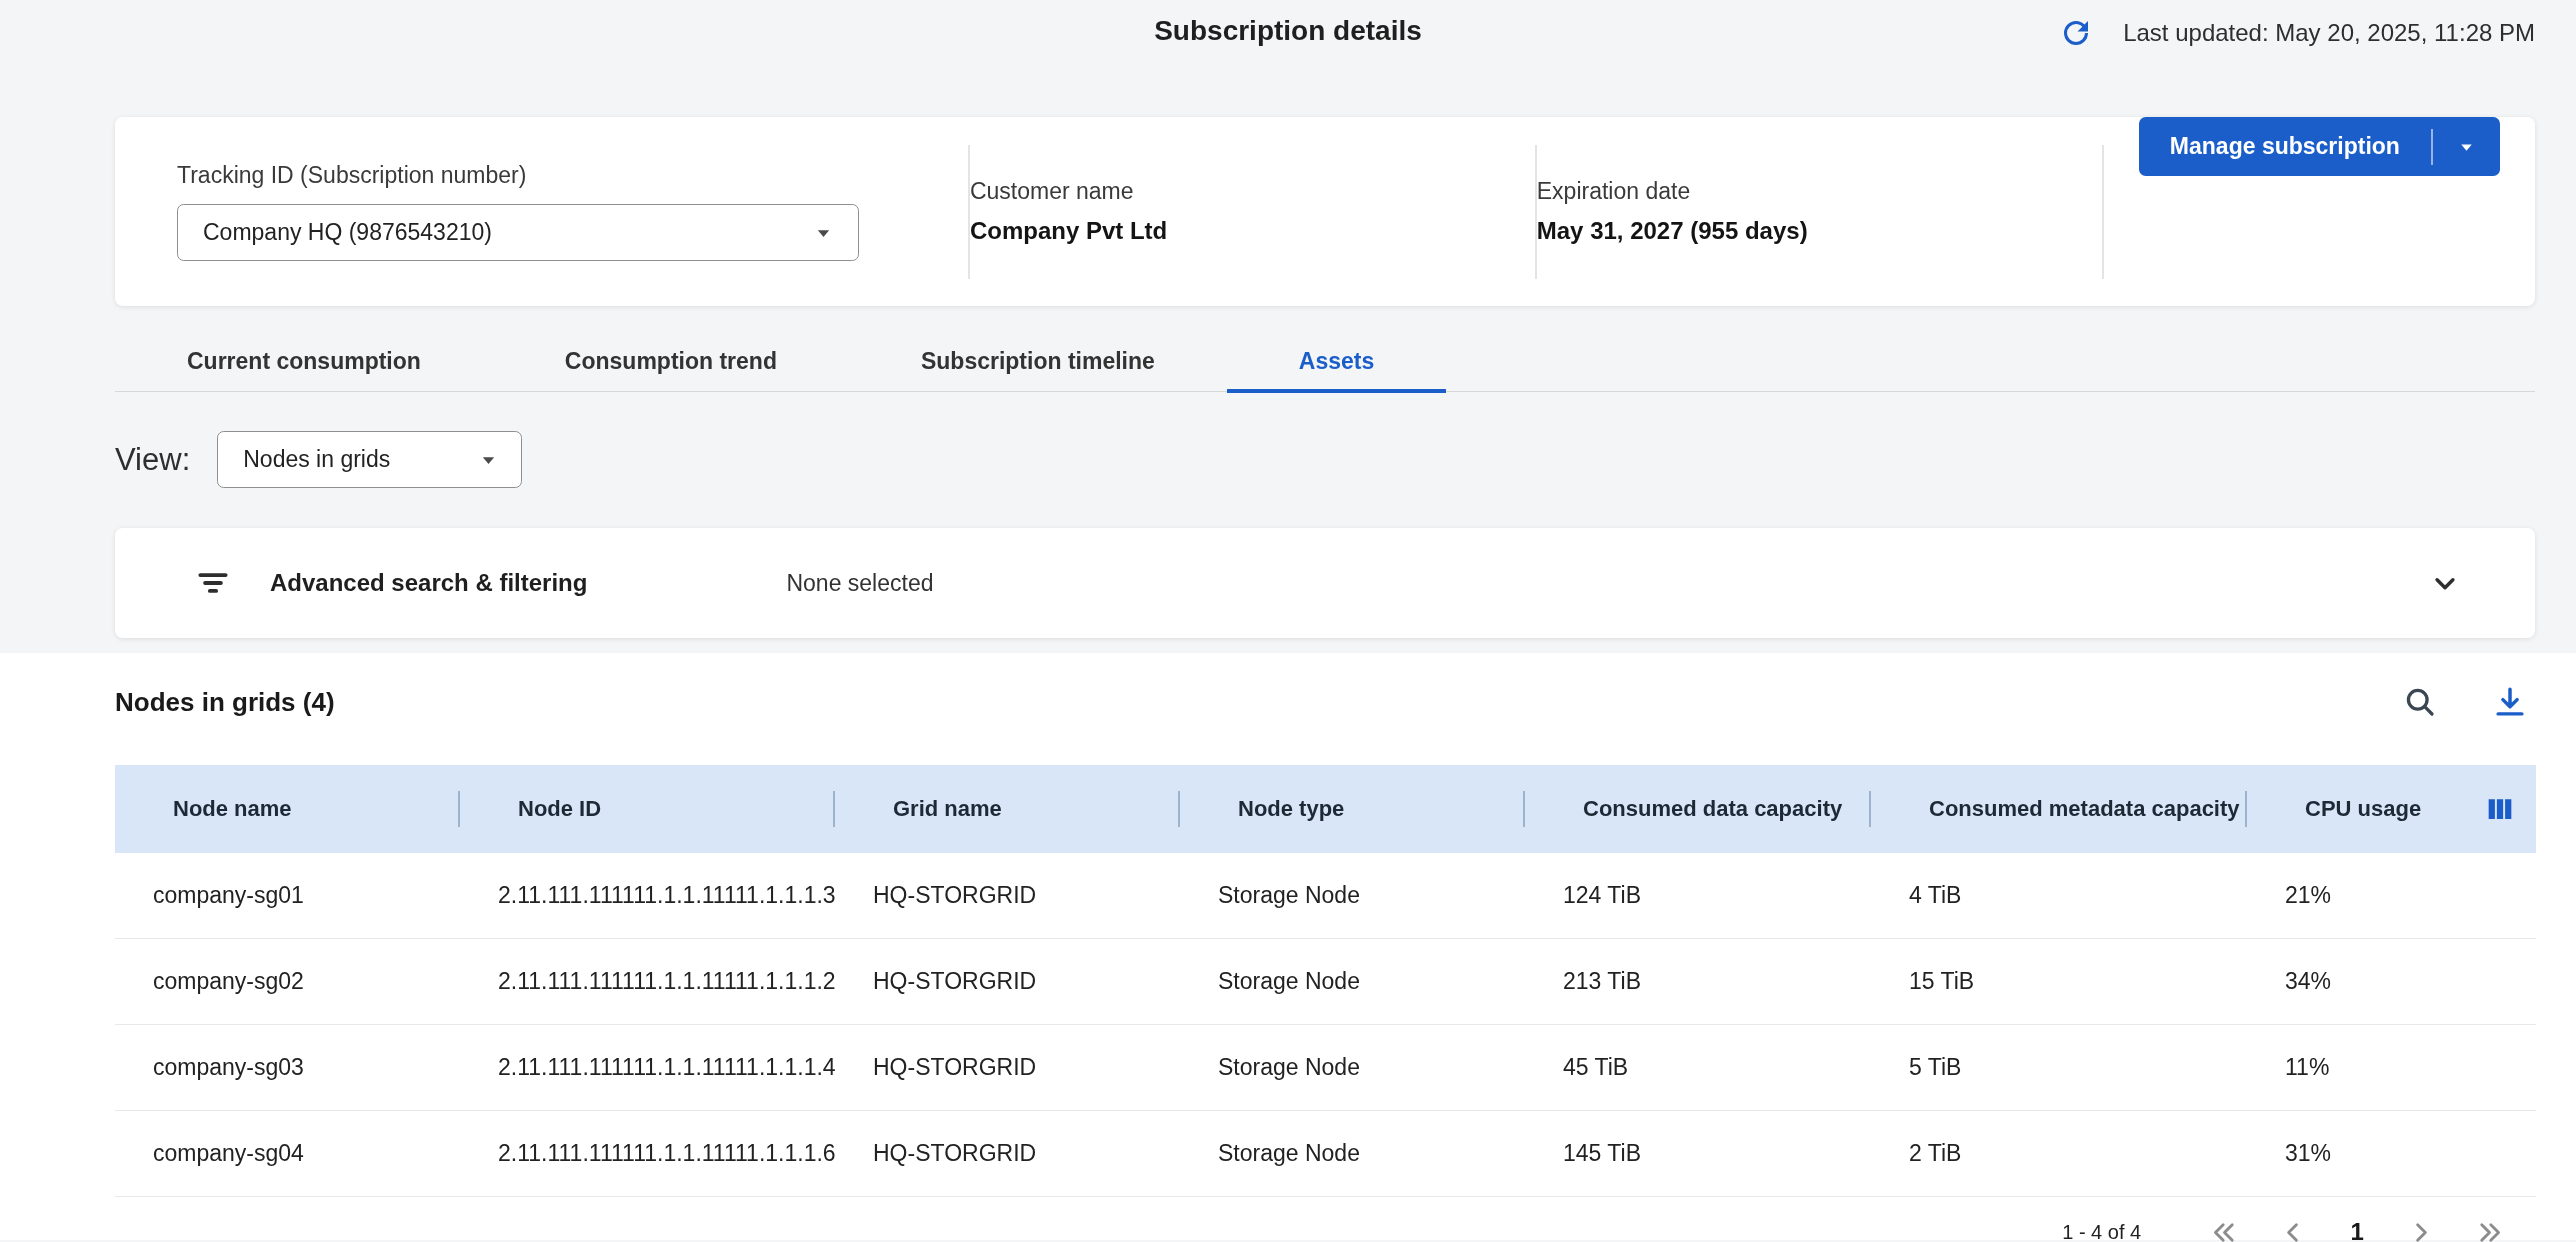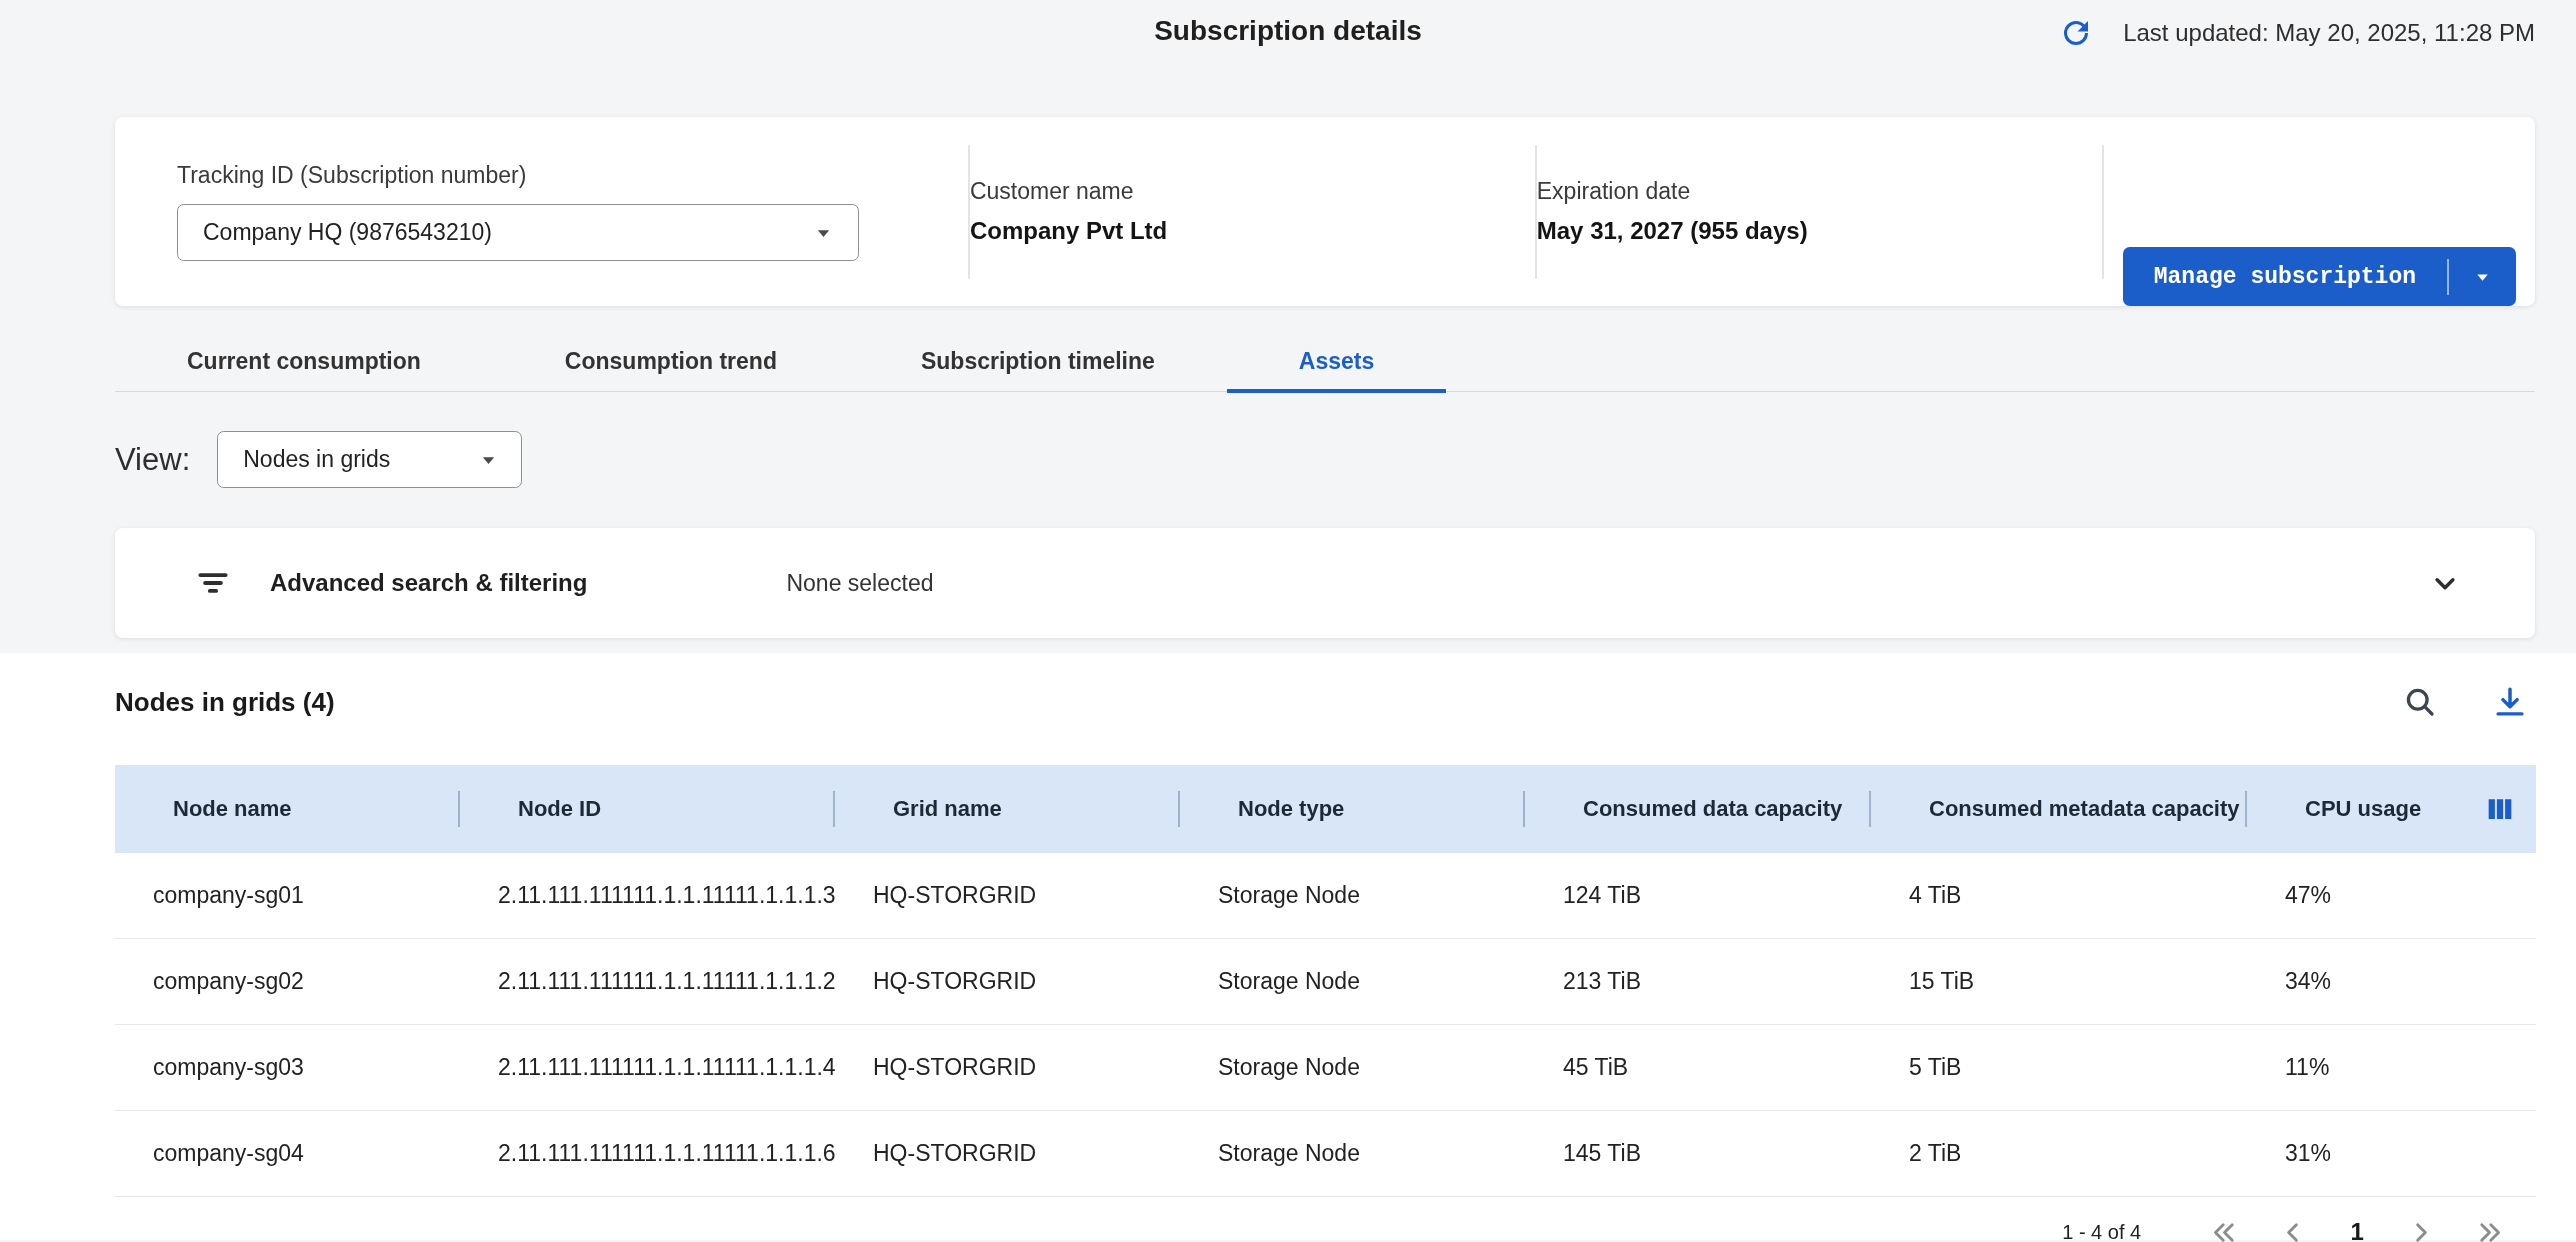--- a/index.html
+++ b/index.html
@@ -39,21 +39,21 @@
   .v-divider { width: 1.9px; background: #e4e4e4; align-self: center; height: 134px; }
   .field-label { font-size: 23px; color: #3a3a3a; }
   .field-value { font-size: 24px; font-weight: 700; color: #141414; }
   .select-box {
     width: 682px; height: 57px;
     border: 1.9px solid #8f8f8f; border-radius: 6.7px;
     display: flex; align-items: center; justify-content: space-between;
     padding: 0 21px 0 25px; background: #fff; cursor: pointer;
     font-size: 23px; color: #222;
   }
-  .sec-action { flex: 1; display: flex; align-items: flex-end; justify-content: center; font-family: Liberation Mono, monospace; }
+  .sec-action { flex: 1; display: flex; align-items: flex-start; justify-content: center; }
   .manage-btn {
     height: 59px; border: none; border-radius: 6.7px;
     background: #1b5eca; color: #fff; display: flex; align-items: stretch;
     cursor: pointer; font-family: inherit;
   }
   .manage-btn .main {
     display: flex; align-items: center; padding: 0 31px;
     font-size: 23px; font-weight: 700; color: #fff;
   }
   .manage-btn .split { width: 1.9px; background: rgba(255,255,255,0.55); margin: 11.5px 0; }
@@ -283,21 +283,21 @@
       </tr>
     </thead>
     <tbody>
       <tr>
         <td>company-sg01</td>
         <td>2.11.111.111111.1.1.11111.1.1.1.3</td>
         <td>HQ-STORGRID</td>
         <td>Storage Node</td>
         <td>124 TiB</td>
         <td>4 TiB</td>
-        <td>47%</td>
+        <td>21%</td>
       </tr>
       <tr>
         <td>company-sg02</td>
         <td>2.11.111.111111.1.1.11111.1.1.1.2</td>
         <td>HQ-STORGRID</td>
         <td>Storage Node</td>
         <td>213 TiB</td>
         <td>15 TiB</td>
         <td>34%</td>
       </tr>

